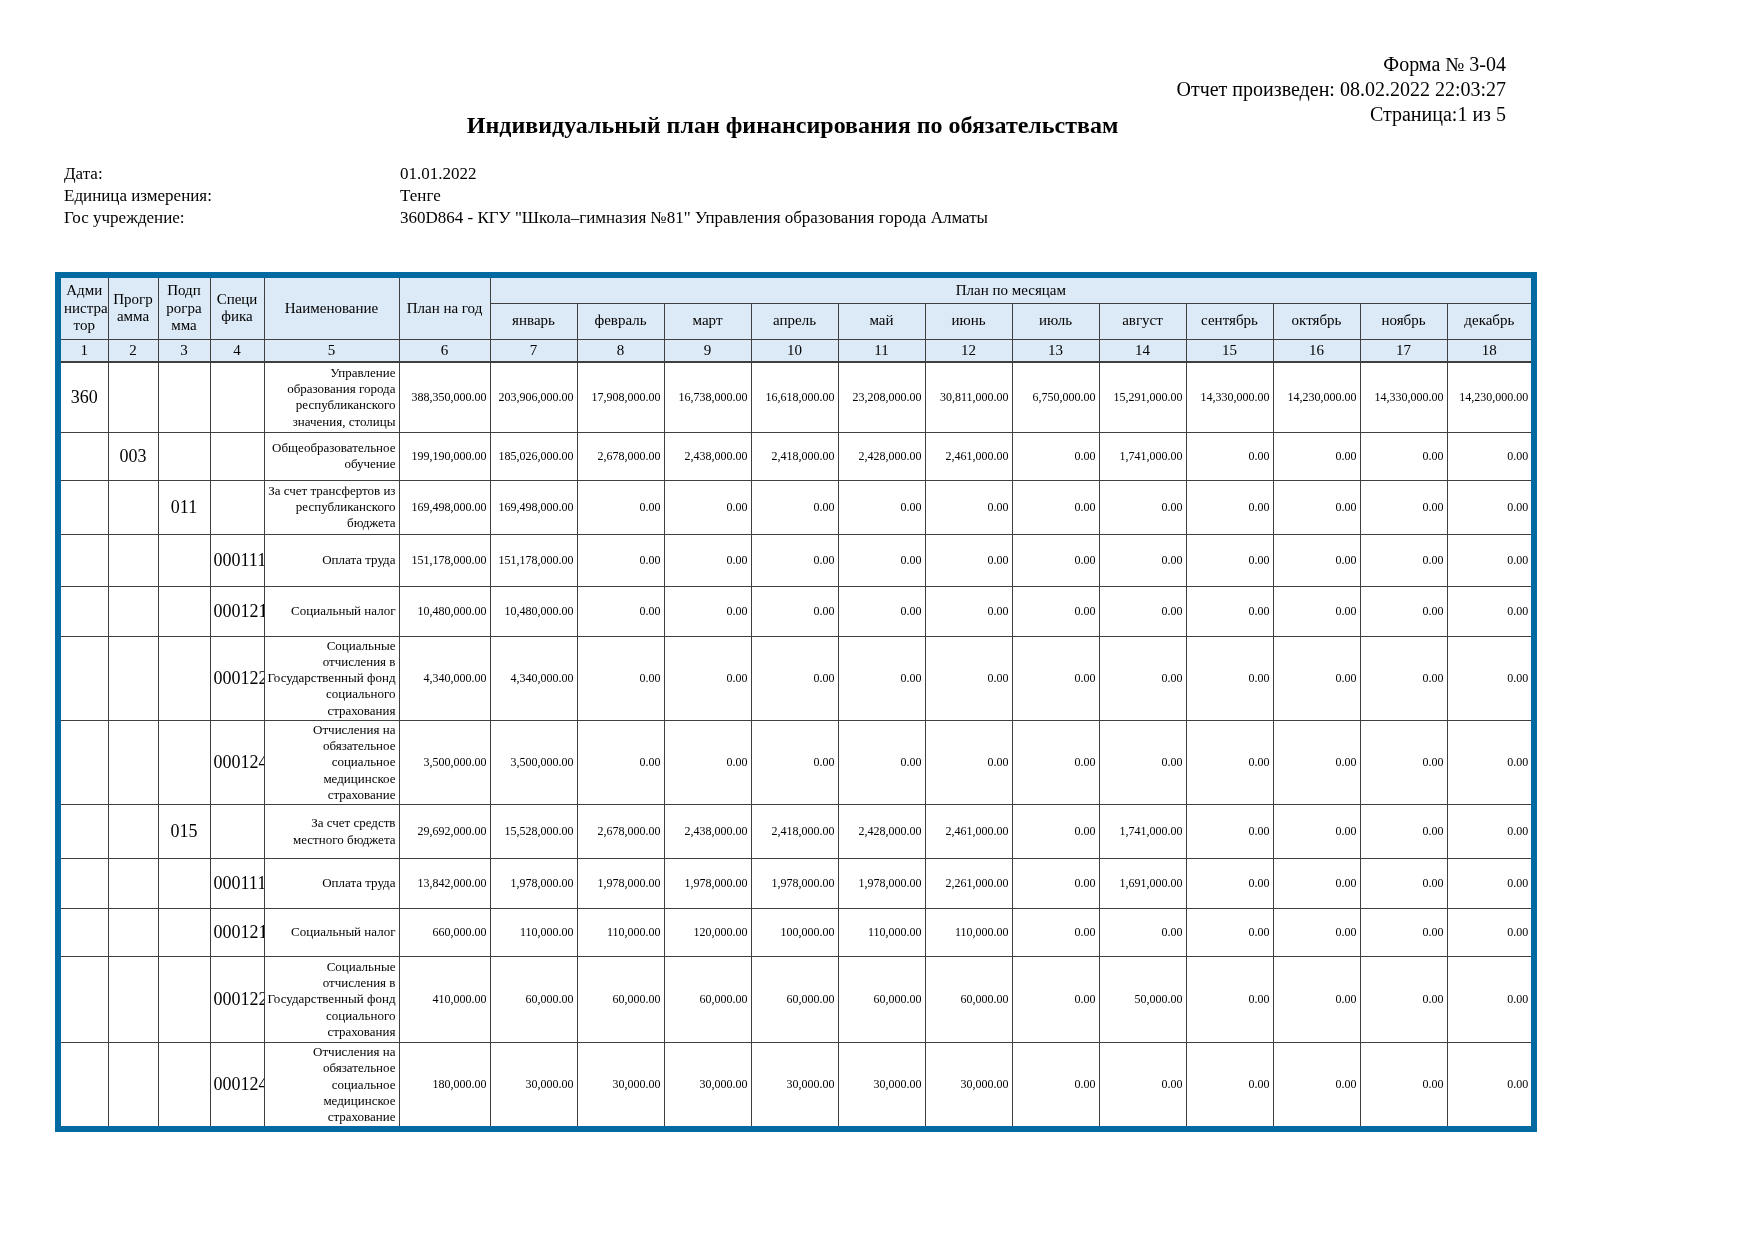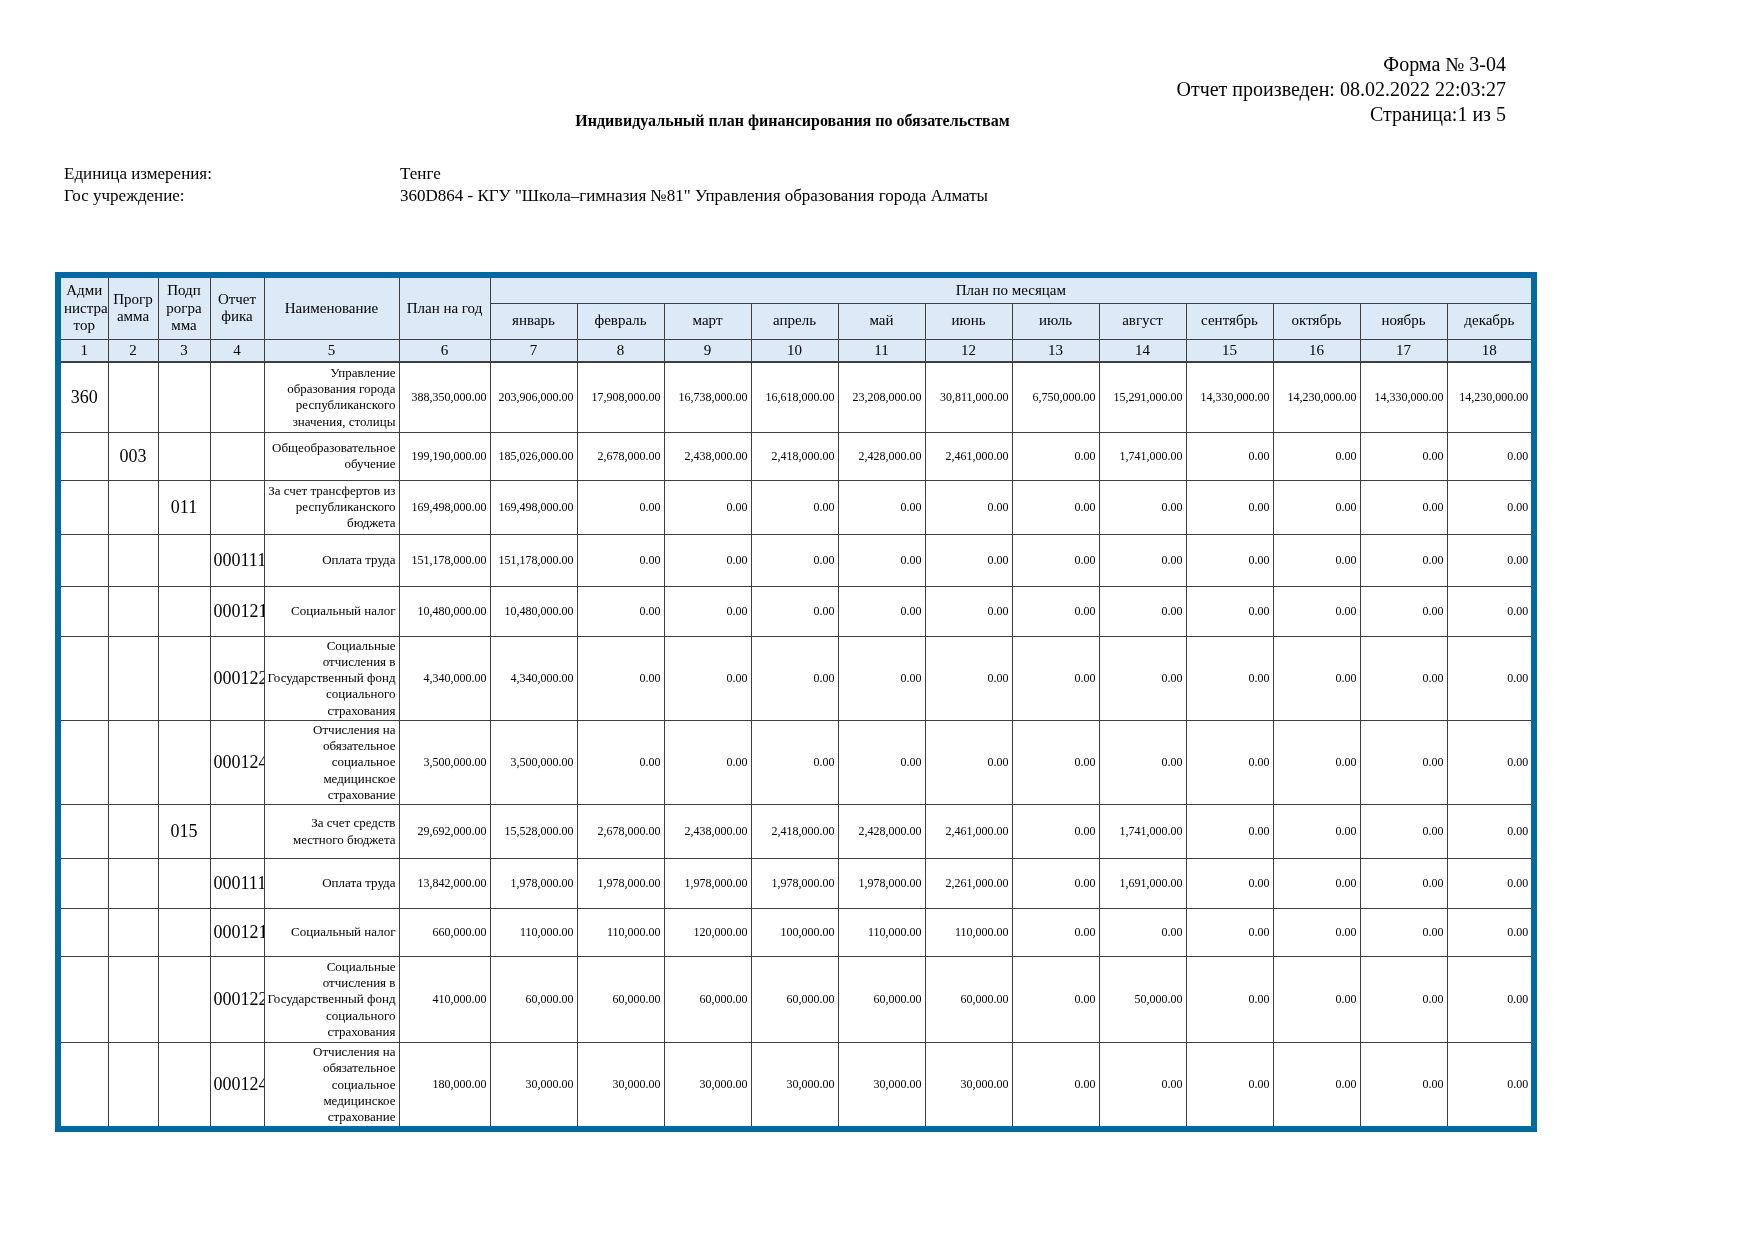--- a/index.html
+++ b/index.html
@@ -23,21 +23,21 @@
     text-align: right;
     font-size: 20px;
     line-height: 1.25;
   }
   .doc-title {
     position: absolute;
     top: 112px;
     left: 55px;
     width: 1475px;
     text-align: center;
-    font-size: 16px;
+    font-size: 24px;
     font-weight: bold;
   }
   .meta {
     position: absolute;
     top: 163px;
     left: 64px;
     font-size: 17px;
     line-height: 1.3;
   }
   .meta-row { display: flex; }
@@ -99,20 +99,24 @@
 
   <div class="corner-block">
     <div>Форма № 3-04</div>
     <div>Отчет произведен: 08.02.2022 22:03:27</div>
     <div>Страница:1 из 5</div>
   </div>
 
   <div class="doc-title">Индивидуальный план финансирования по обязательствам</div>
 
   <div class="meta">
+    <div class="meta-row">
+      <div class="meta-label">Дата:</div>
+      <div class="meta-value">01.01.2022</div>
+    </div>
     <div class="meta-row">
       <div class="meta-label">Единица измерения:</div>
       <div class="meta-value">Тенге</div>
     </div>
     <div class="meta-row">
       <div class="meta-label">Гос учреждение:</div>
       <div class="meta-value">360D864 - КГУ "Школа–гимназия №81" Управления образования города Алматы</div>
     </div>
   </div>
 
@@ -140,21 +144,21 @@
     <thead>
       <tr class="span-row">
         <th rowspan="2" class="wrap">Адми
 нистра
 тор</th>
         <th rowspan="2" class="wrap">Прогр
 амма</th>
         <th rowspan="2" class="wrap">Подп
 рогра
 мма</th>
-        <th rowspan="2" class="wrap">Отчет
+        <th rowspan="2" class="wrap">Специ
 фика</th>
         <th rowspan="2">Наименование</th>
         <th rowspan="2">План на год</th>
         <th colspan="12">План по месяцам</th>
       </tr>
       <tr class="months-row">
         <th>январь</th>
         <th>февраль</th>
         <th>март</th>
         <th>апрель</th>

